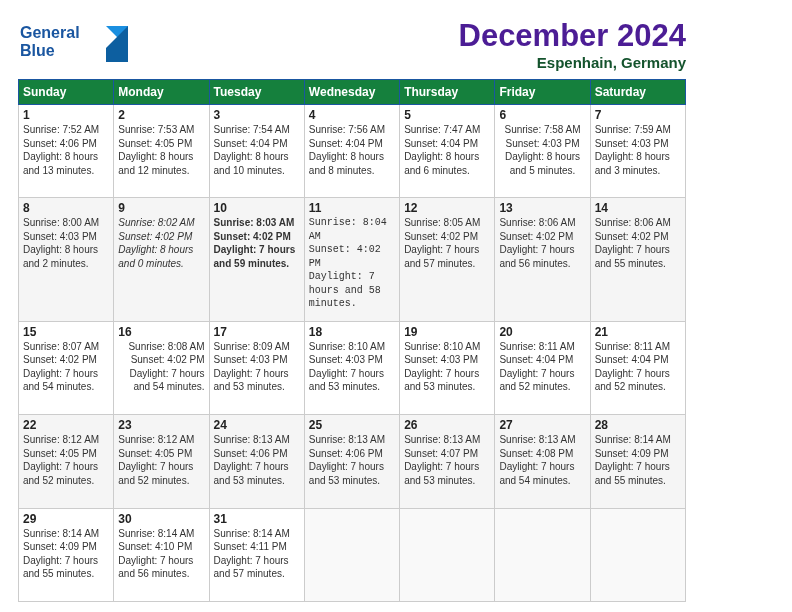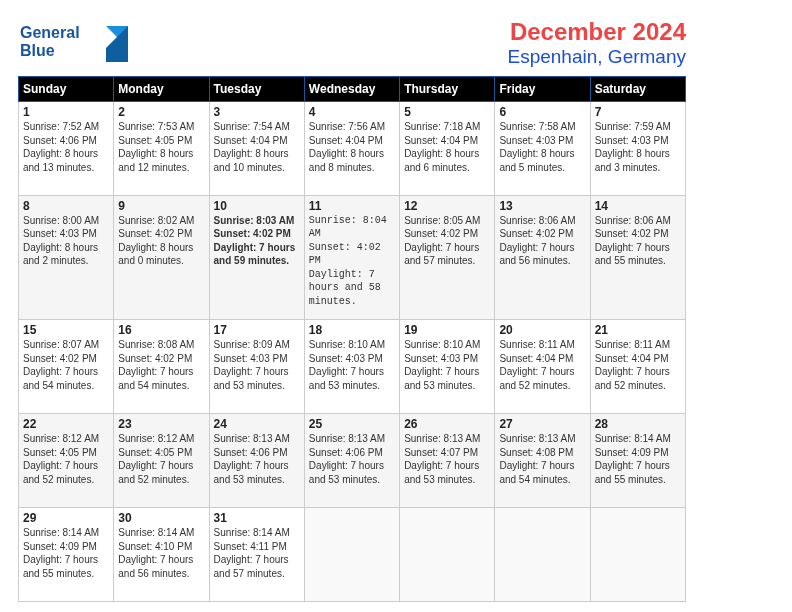--- a/index.html
+++ b/index.html
@@ -24,38 +24,38 @@
       margin-bottom: 8px;
     }
     .logo {
       display: flex;
       align-items: center;
     }
     .title-block {
       text-align: right;
     }
     .title-block h1 {
-      font-size: 24px;
+      font-size: 31px;
       font-weight: bold;
-      color: #ef4444;
+      color: #4c1d95;
     }
     .title-block h2 {
-      font-size: 19px;
-      font-weight: normal;
-      color: #1d4ed8;
+      font-size: 15px;
+      font-weight: bold;
+      color: #14532d;
     }
     .calendar {
       flex: 1;
       border: 1px solid #ccc;
       border-collapse: collapse;
       width: 100%;
       table-layout: fixed;
     }
     .calendar th {
-      background-color: #000000;
+      background-color: #15803d;
       color: #fff;
       font-size: 12px;
       padding: 5px 4px;
       text-align: left;
       border: 1px solid #1a56a0;
     }
     .calendar td {
       border: 1px solid #ccc;
       vertical-align: top;
       padding: 3px 4px;
@@ -136,47 +136,47 @@
 Daylight: 8 hours and 10 minutes.</div>
           </td>
           <td>
             <span class="day-num">4</span>
             <div class="day-info" style="white-space: pre-line;">Sunrise: 7:56 AM
 Sunset: 4:04 PM
 Daylight: 8 hours and 8 minutes.</div>
           </td>
           <td>
             <span class="day-num">5</span>
-            <div class="day-info" style="white-space: pre-line;">Sunrise: 7:18 AM
+            <div class="day-info" style="white-space: pre-line;">Sunrise: 7:47 AM
 Sunset: 4:04 PM
 Daylight: 8 hours and 6 minutes.</div>
           </td>
           <td>
             <span class="day-num">6</span>
-            <div class="day-info" style="white-space: pre-line;">Sunrise: 7:58 AM
+            <div class="day-info" style="white-space: pre-line; text-align: center;">Sunrise: 7:58 AM
 Sunset: 4:03 PM
 Daylight: 8 hours and 5 minutes.</div>
           </td>
           <td>
             <span class="day-num">7</span>
             <div class="day-info" style="white-space: pre-line;">Sunrise: 7:59 AM
 Sunset: 4:03 PM
 Daylight: 8 hours and 3 minutes.</div>
           </td>
         </tr>
         <tr>
           <td>
             <span class="day-num">8</span>
             <div class="day-info" style="white-space: pre-line;">Sunrise: 8:00 AM
 Sunset: 4:03 PM
 Daylight: 8 hours and 2 minutes.</div>
           </td>
           <td>
             <span class="day-num">9</span>
-            <div class="day-info" style="white-space: pre-line;">Sunrise: 8:02 AM
+            <div class="day-info" style="white-space: pre-line; font-style: italic;">Sunrise: 8:02 AM
 Sunset: 4:02 PM
 Daylight: 8 hours and 0 minutes.</div>
           </td>
           <td>
             <span class="day-num">10</span>
             <div class="day-info" style="white-space: pre-line; font-weight: bold;">Sunrise: 8:03 AM
 Sunset: 4:02 PM
 Daylight: 7 hours and 59 minutes.</div>
           </td>
           <td>
@@ -206,21 +206,21 @@
         </tr>
         <tr>
           <td>
             <span class="day-num">15</span>
             <div class="day-info" style="white-space: pre-line;">Sunrise: 8:07 AM
 Sunset: 4:02 PM
 Daylight: 7 hours and 54 minutes.</div>
           </td>
           <td>
             <span class="day-num">16</span>
-            <div class="day-info" style="white-space: pre-line;">Sunrise: 8:08 AM
+            <div class="day-info" style="white-space: pre-line; text-align: right;">Sunrise: 8:08 AM
 Sunset: 4:02 PM
 Daylight: 7 hours and 54 minutes.</div>
           </td>
           <td>
             <span class="day-num">17</span>
             <div class="day-info" style="white-space: pre-line;">Sunrise: 8:09 AM
 Sunset: 4:03 PM
 Daylight: 7 hours and 53 minutes.</div>
           </td>
           <td>

